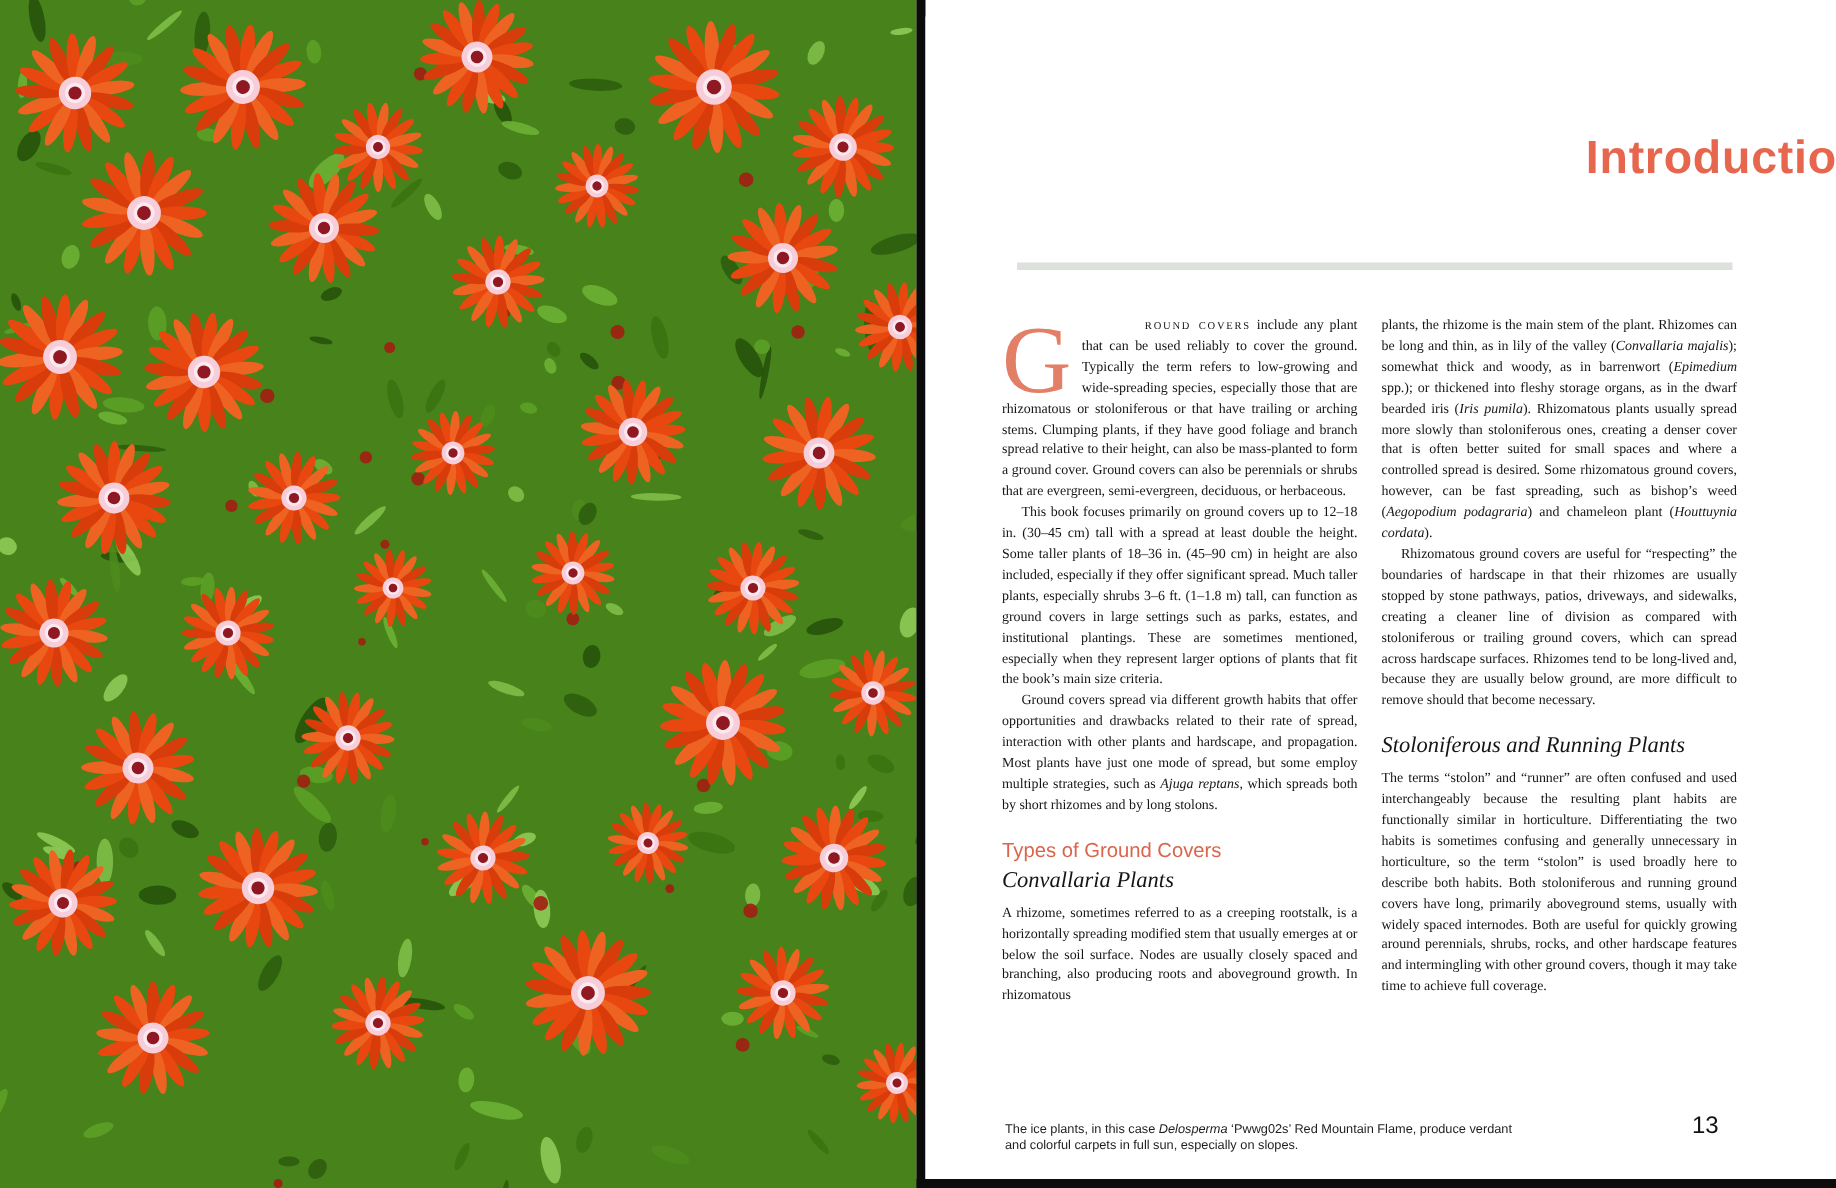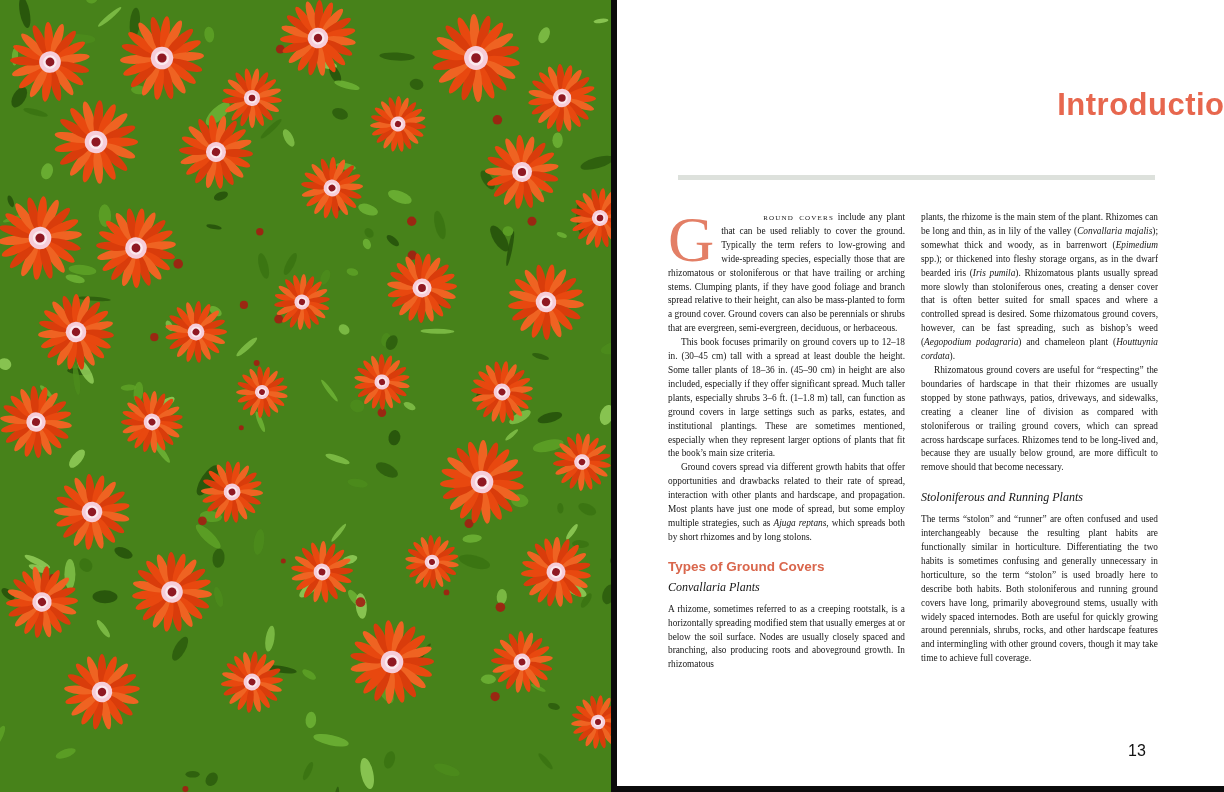--- a/index.html
+++ b/index.html
@@ -19,23 +19,23 @@
      color:var(--accent);letter-spacing:0.5px;}
   .title-rule{position:absolute;top:164px;left:61px;width:477px;height:5px;background:var(--rule);}
 
   .columns{position:absolute;left:51px;top:200px;width:490px;height:528px;display:flex;gap:16px;overflow:hidden;}
   .col{width:237px;font-size:9.3px;line-height:13.9px;text-align:justify;color:#151515;}
   .col p{margin:0;}
   .col p.indent{text-indent:13px;}
   .drop-cap{float:left;font-size:64px;line-height:52px;padding:3px 7px 0 0;color:var(--accent-light);
      font-family:"Liberation Serif", serif;}
   .lead-sc{font-variant:small-caps;letter-spacing:1.2px;margin-left:42px;}
-  .section-heading{font-family:"Liberation Sans", sans-serif;font-weight:bold;font-size:13.5px;
+  .section-heading{font-family:"Liberation Sans", sans-serif;font-weight:normal;font-size:13.5px;
      color:var(--accent-dark);margin:14px 0 6px 0 !important;text-align:left;line-height:16px;}
-  .subsection-heading{font-style:italic;font-size:12px;margin:0 0 9px 0 !important;text-align:left;line-height:13px;font-family:Liberation Serif, serif;}
+  .subsection-heading{font-style:italic;font-size:15px;margin:0 0 9px 0 !important;text-align:left;line-height:13px;font-family:Liberation Serif, serif;}
   .subsection-heading.spaced{margin-top:16px !important;}
 
   .caption{position:absolute;left:53px;top:727px;width:338px;font-family:"Liberation Sans", sans-serif;
      font-size:8.5px;line-height:11.5px;color:#1d1d1d;text-align:left;}
   .page-number{position:absolute;left:511px;top:731px;font-family:"Liberation Sans", sans-serif;
      font-size:16px;color:#121212;}
 </style>
 </head>
 <body>
 
@@ -1271,20 +1271,21 @@
 
       <div class="col">
         <p><span>plants, the rhizome is the main stem of the plant. Rhizomes can be long and thin, as in lily of the valley (</span><i>Convallaria majalis</i><span>); somewhat thick and woody, as in barrenwort (</span><i>Epimedium</i><span> spp.); or thickened into fleshy storage organs, as in the dwarf bearded iris (</span><i>Iris pumila</i><span>). Rhizomatous plants usually spread more slowly than stoloniferous ones, creating a denser cover that is often better suited for small spaces and where a controlled spread is desired. Some rhizomatous ground covers, however, can be fast spreading, such as bishop’s weed (</span><i>Aegopodium podagraria</i><span>) and chameleon plant (</span><i>Houttuynia cordata</i><span>).</span></p>
         <p class="indent">Rhizomatous ground covers are useful for “respecting” the boundaries of hardscape in that their rhizomes are usually stopped by stone pathways, patios, driveways, and sidewalks, creating a cleaner line of division as compared with stoloniferous or trailing ground covers, which can spread across hardscape surfaces. Rhizomes tend to be long-lived and, because they are usually below ground, are more difficult to remove should that become necessary.</p>
         <p class="subsection-heading spaced">Stoloniferous and Running Plants</p>
         <p>The terms “stolon” and “runner” are often confused and used interchangeably because the resulting plant habits are functionally similar in horticulture. Differentiating the two habits is sometimes confusing and generally unnecessary in horticulture, so the term “stolon” is used broadly here to describe both habits. Both stoloniferous and running ground covers have long, primarily aboveground stems, usually with widely spaced internodes. Both are useful for quickly growing around perennials, shrubs, rocks, and other hardscape features and intermingling with other ground covers, though it may take time to achieve full coverage.</p>
       </div>
 
     </div>
 
+    <p class="caption"><span>The ice plants, in this case </span><i>Delosperma</i><span> ‘Pwwg02s’ Red Mountain Flame, produce verdant and colorful carpets in full sun, especially on slopes.</span></p>
     <div class="page-number">13</div>
 
     <div class="right-edge"></div>
   </div>
 
   <div class="bottom-edge"></div>
 
 </div>
 
 </body></html>

